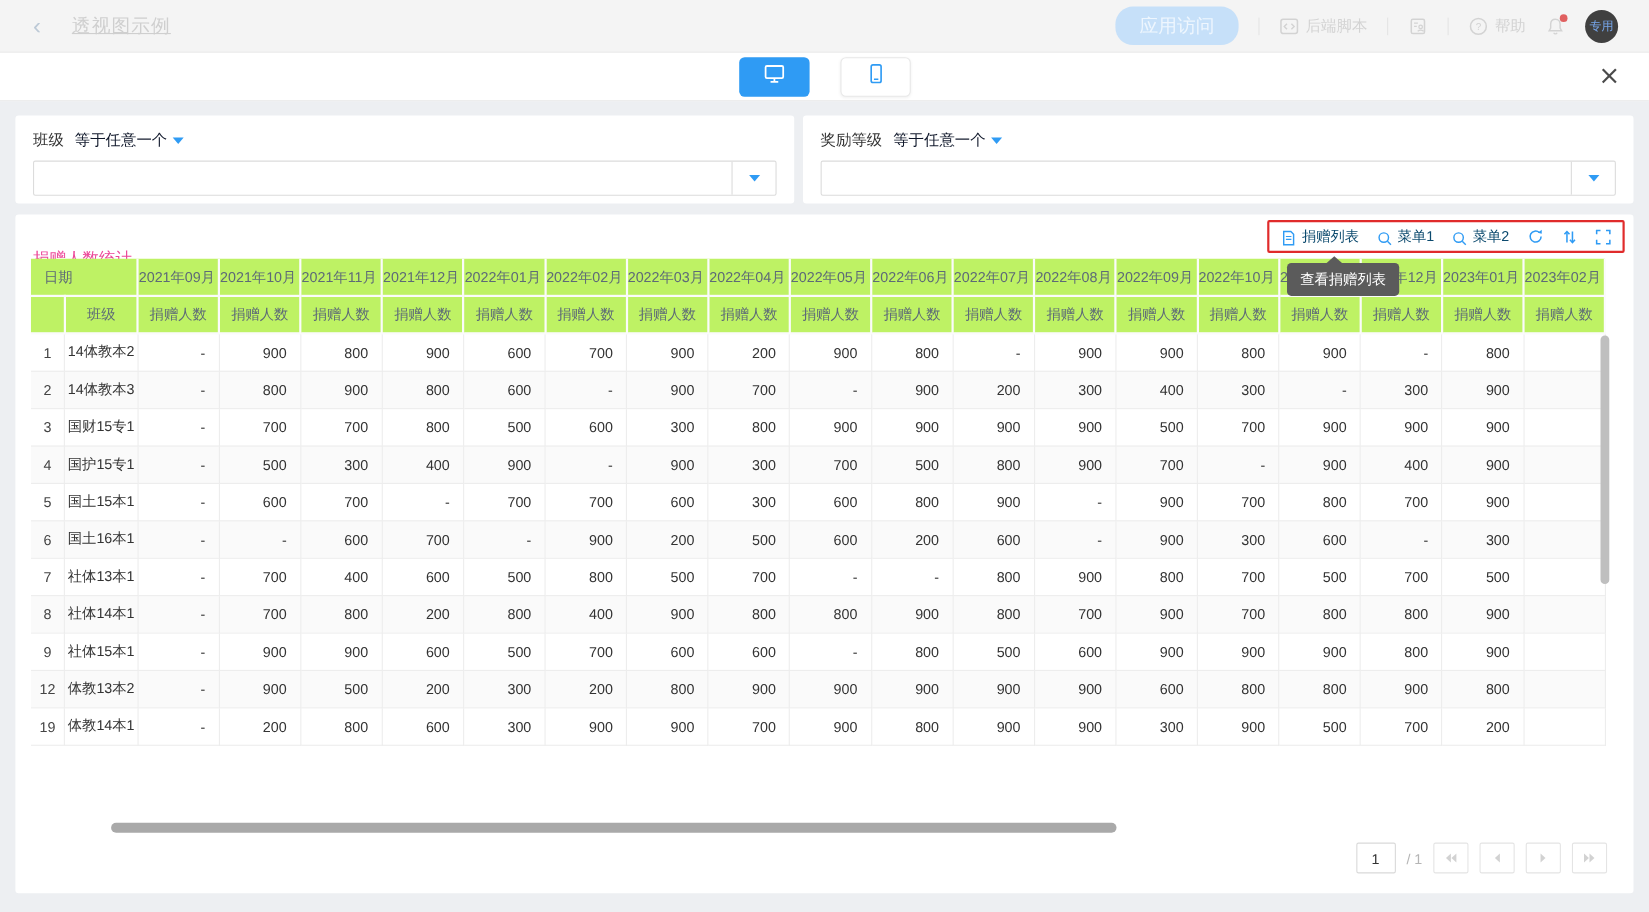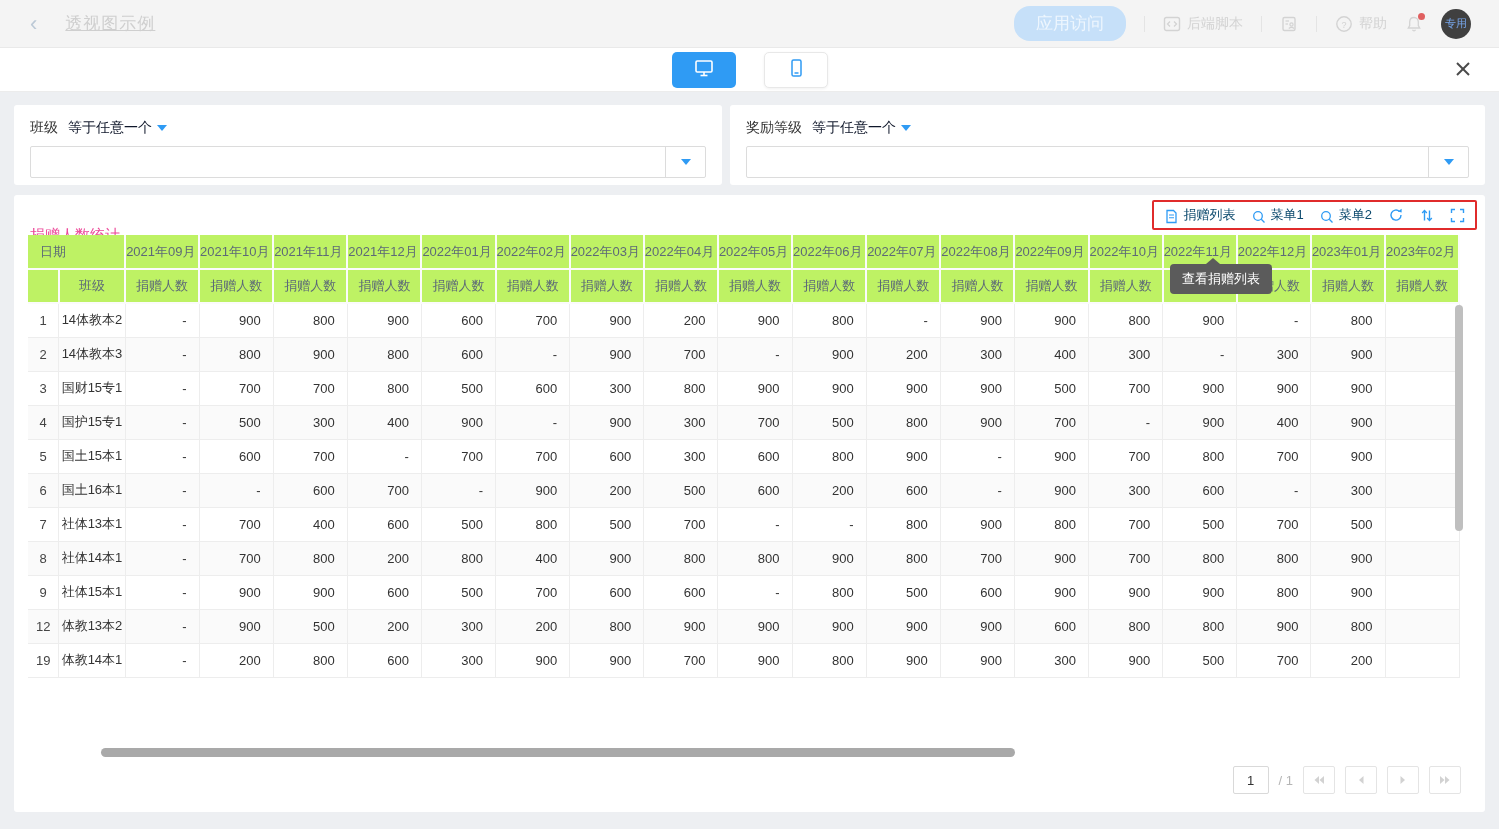--- a/index.html
+++ b/index.html
@@ -47,21 +47,21 @@
 
   
   .main-card { position:relative; margin-top:10px; height:617px; overflow:hidden; }
   .panel-title { position:absolute; left:16px; top:9px; font-size:15px; font-weight:normal; color:#ec4899;margin-top:22px; }
   .toolbar-box { position:absolute; right:8px; top:5px; border:2px solid #e02b2b; border-radius:2px;
                  padding:4px 10px; display:flex; align-items:center; gap:16px; }
   .tool-item { display:flex; align-items:flex-end; gap:5px; color:#0c4a6e; font-size:13px; cursor:pointer; white-space:nowrap; }
   .tool-item svg { display:block; }
 
   .tooltip { position:absolute; left:1156px; top:44px; background:#5b5b5b; color:#fff; font-size:13px;
-             padding:6px 12px; border-radius:4px; z-index:5; white-space:nowrap;margin-top:25px; }
+             padding:6px 12px; border-radius:4px; z-index:5; white-space:nowrap; }
   .tooltip::before { content:""; position:absolute; top:-6px; left:36px; border-left:7px solid transparent;
                      border-right:7px solid transparent; border-bottom:6px solid #5b5b5b; }
 
   
   .table-clip { position:absolute; left:14px; top:40px; width:1432px; height:512px; overflow:hidden; }
   table { border-collapse:collapse; table-layout:fixed; font-size:13px; }
   col.c-num { width:32px; } col.c-class { width:70px; } col.c-m { width:77px; }
   th { background:#bef264; color:#5d6a77; font-weight:normal; height:34px;
        border-right:2px solid #fbfbfb; border-bottom:2px solid #fbfbfb; }
   th.th-corner { text-align:left; padding-left:12px; }

